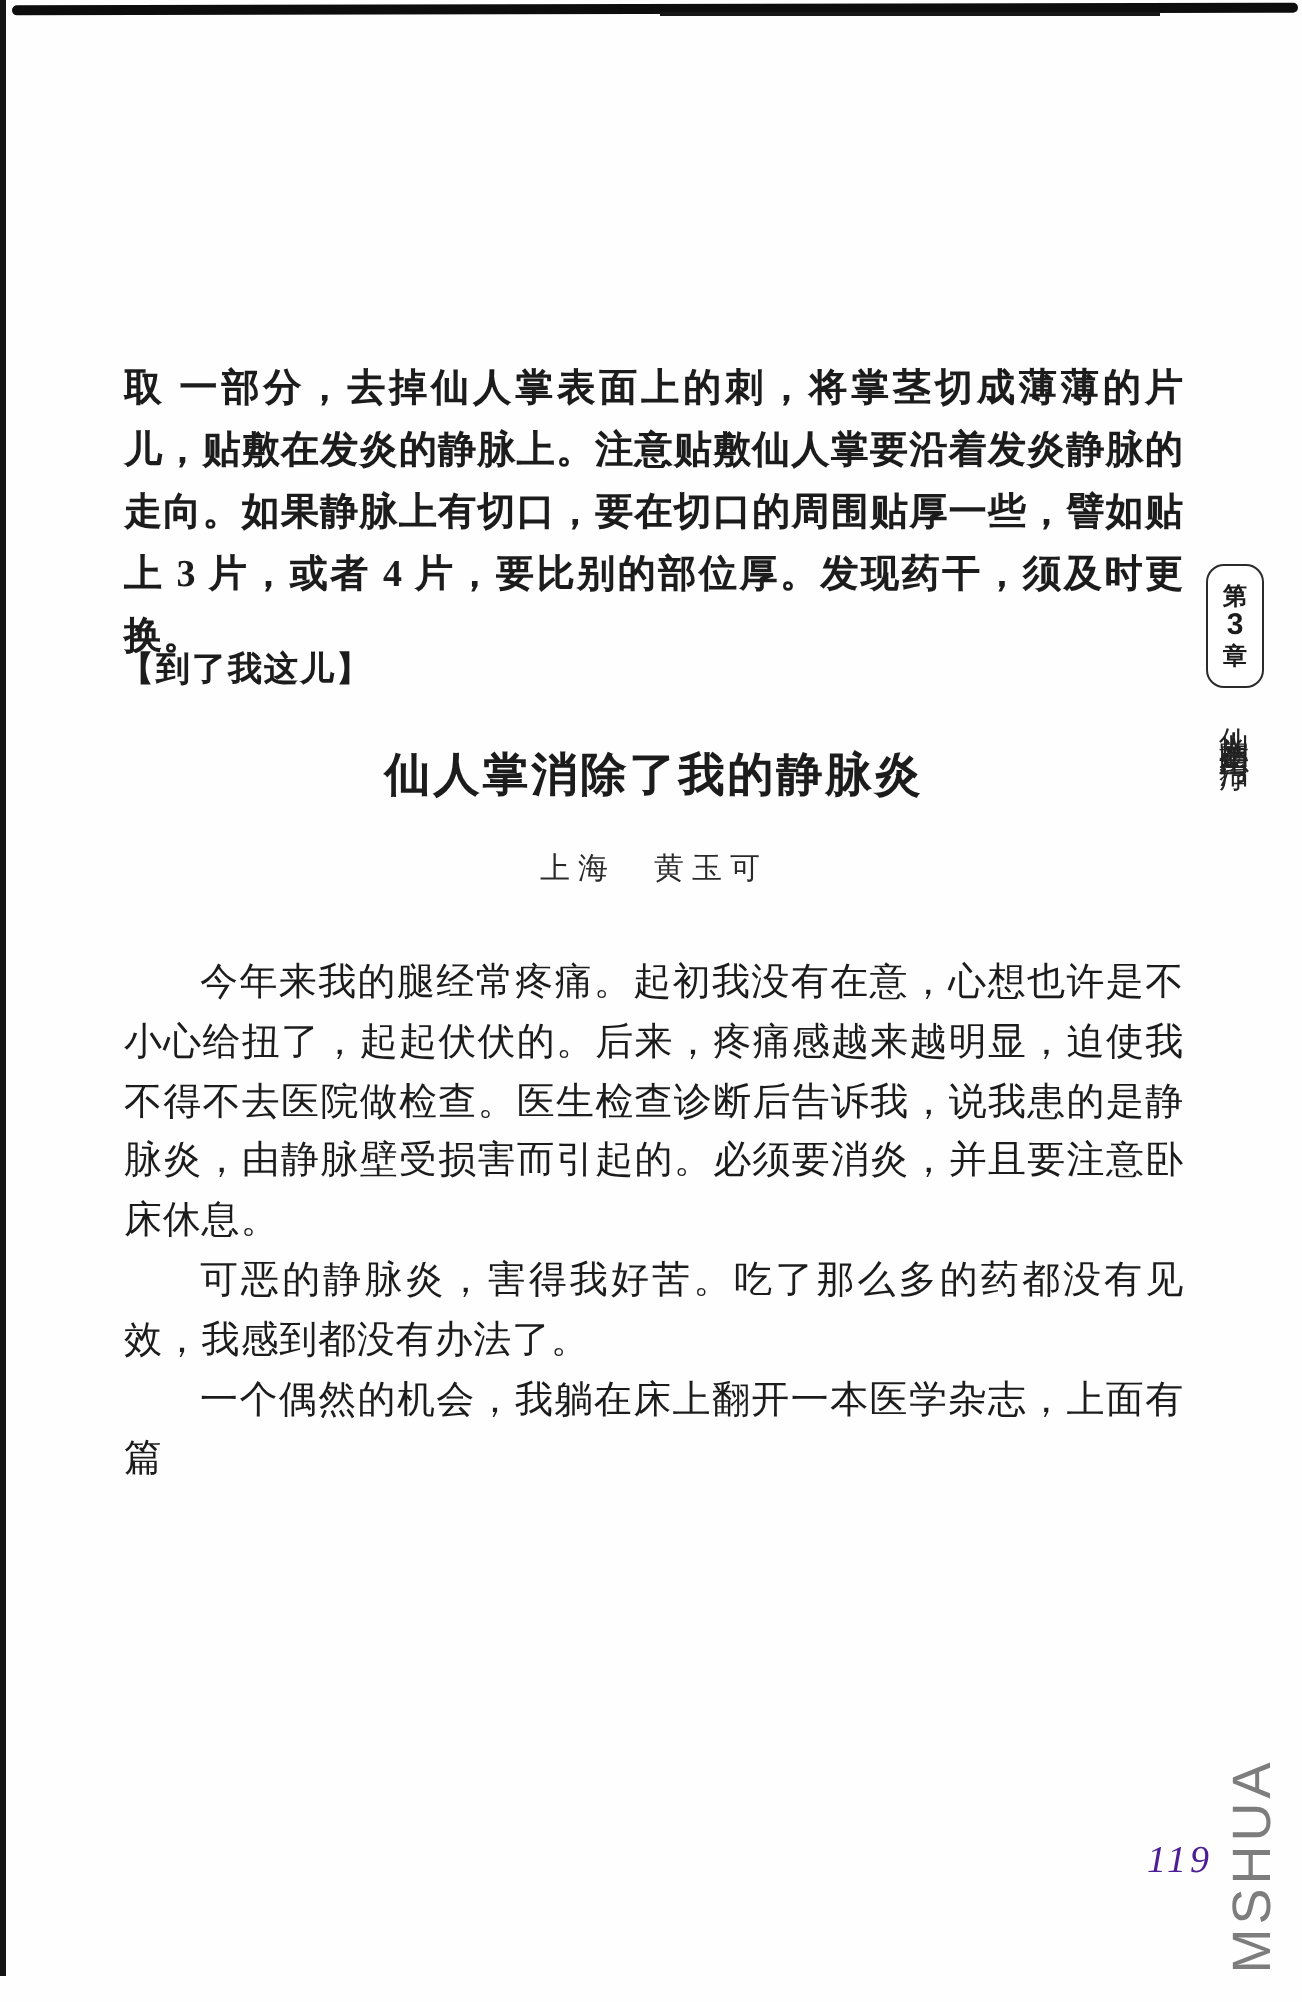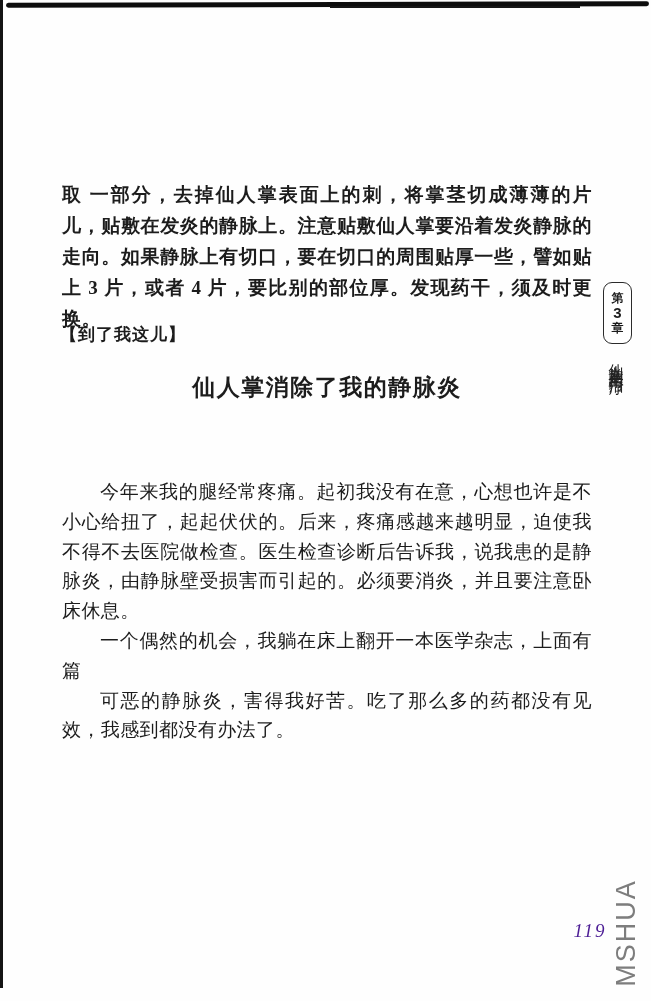--- a/index.html
+++ b/index.html
@@ -101,25 +101,26 @@
   <div class="edge-top"></div>
   <div class="edge-top-rough"></div>
   <div class="edge-left"></div>
 
   <div class="intro">取 一部分，去掉仙人掌表面上的刺，将掌茎切成薄薄的片儿，贴敷在发炎的静脉上。注意贴敷仙人掌要沿着发炎静脉的走向。如果静脉上有切口，要在切口的周围贴厚一些，譬如贴上 3 片，或者 4 片，要比别的部位厚。发现药干，须及时更换。</div>
 
   <div class="section-header">【到了我这儿】</div>
 
   <div class="article-title">仙人掌消除了我的静脉炎</div>
 
+  <div class="byline">上海　黄玉可</div>
 
   <div class="story">
     <p>今年来我的腿经常疼痛。起初我没有在意，心想也许是不小心给扭了，起起伏伏的。后来，疼痛感越来越明显，迫使我不得不去医院做检查。医生检查诊断后告诉我，说我患的是静脉炎，由静脉壁受损害而引起的。必须要消炎，并且要注意卧床休息。</p>
+    <p>可恶的静脉炎，害得我好苦。吃了那么多的药都没有见效，我感到都没有办法了。</p>
     <p>一个偶然的机会，我躺在床上翻开一本医学杂志，上面有篇</p>
-    <p>可恶的静脉炎，害得我好苦。吃了那么多的药都没有见效，我感到都没有办法了。</p>
   </div>
 
   <div class="chapter-badge">
     <span class="zh">第</span>
     <span class="num">3</span>
     <span class="zh">章</span>
   </div>
 
   <div class="v-title">仙人掌的药用与治疗</div>
 

